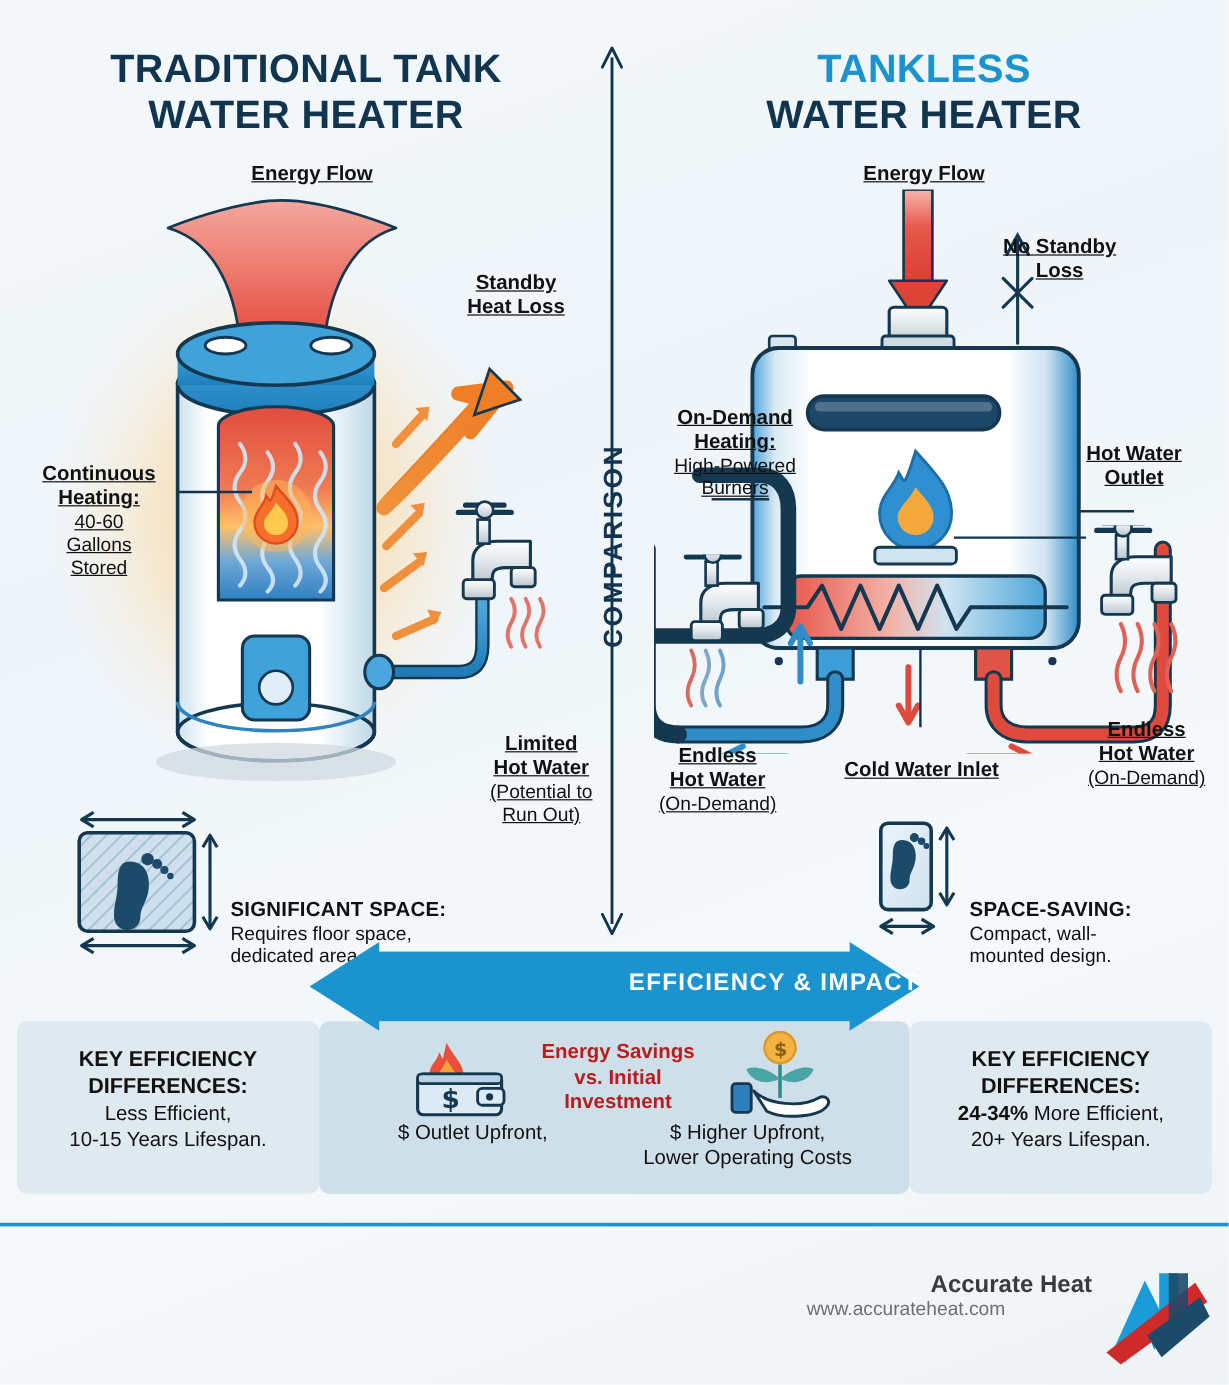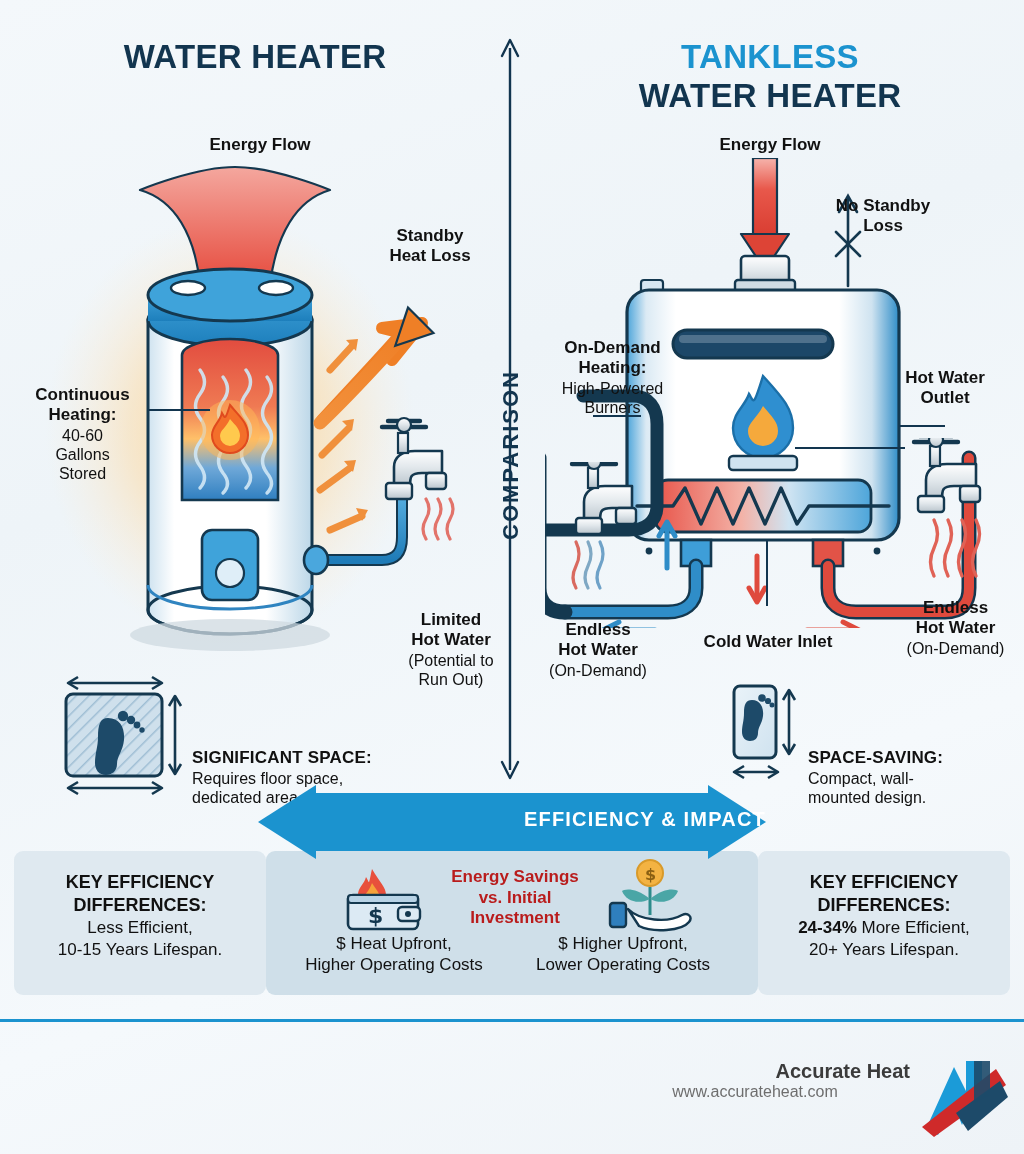--- a/index.html
+++ b/index.html
@@ -16,21 +16,21 @@
   .abs{position:absolute;}
 
   
   .title{
     font-size:33px;font-weight:bold;letter-spacing:.3px;
     line-height:1.18;color:#12354f;text-align:center;
   }
   .title .accent{color:#1b93cf;}
 
   
-  .lbl{color:#111;text-align:center;line-height:1.2;}
+  .lbl{color:#111;text-align:center;line-height:1.2;text-decoration:underline;}
   .lbl b{font-weight:bold;display:block;}
   .lbl .sub{font-weight:normal;display:block;}
   .f17{font-size:17px;}
   .f16{font-size:16px;}
 
   
   .cmp-word{
     writing-mode:vertical-rl;transform:rotate(180deg);
     font-size:22px;font-weight:bold;letter-spacing:2px;color:#12354f;
   }
@@ -77,20 +77,21 @@
   #footer-rule{left:0;top:1019px;width:1024px;height:3px;background:#1b93cf;}
   #brand-name{font-size:20px;font-weight:bold;color:#3b3b3b;text-align:right;}
   #brand-url{font-size:16px;color:#6e6e6e;text-align:center;}
 </style>
 </head>
 <body>
 
 <div id="stage">
 
   <div class="abs title" style="left:40px;top:38px;width:430px;">
+    <div>TRADITIONAL TANK</div>
     <div>WATER HEATER</div>
   </div>
 
   <div class="abs title" style="left:555px;top:38px;width:430px;">
     <div class="accent">TANKLESS</div>
     <div>WATER HEATER</div>
   </div>
 
   <svg class="abs" style="left:480px;top:30px;" width="60" height="760">
     <defs>
@@ -503,22 +504,21 @@
       <circle cx="48" cy="14" r="13" fill="#f3b343" stroke="#d99a2a" stroke-width="2"></circle>
       <text x="43" y="21" font-family="DejaVu Sans, sans-serif" font-size="16" font-weight="bold" fill="#8a5f12">$</text>
       <line x1="48" y1="28" x2="48" y2="56" stroke="#2d8b8b" stroke-width="3"></line>
       <path d="M48,40 c-14,-12 -26,-10 -28,-8 c4,10 16,14 28,8 Z" fill="#4aa6a6"></path>
       <path d="M48,40 c14,-12 26,-10 28,-8 c-4,10 -16,14 -28,8 Z" fill="#4aa6a6"></path>
       <path d="M26,50 c12,12 40,14 54,6 c6,-3 11,2 7,7 c-7,9 -36,11 -50,4 Z" fill="#ffffff" stroke="#14384f" stroke-width="2.4" stroke-linejoin="round"></path>
       <rect x="8" y="44" width="16" height="24" rx="3" fill="#2f7fbd" stroke="#14384f" stroke-width="2.4"></rect>
     </svg>
 
     <div class="abs mid-cap" style="left:10px;top:82px;width:236px;">
-      <div>$ Heat Upfront,</div>
-      <div>Higher Operating Costs</div>
+      <div>$ Outlet Upfront,</div>
     </div>
     <div class="abs mid-cap" style="left:238px;top:82px;width:238px;">
       <div>$ Higher Upfront,</div>
       <div>Lower Operating Costs</div>
     </div>
   </div>
 
   <div class="panel" style="left:758px;top:851px;width:252px;height:144px;">
     <div class="panel-txt" style="padding-top:20px;">
       <div class="hd">KEY EFFICIENCY</div>

